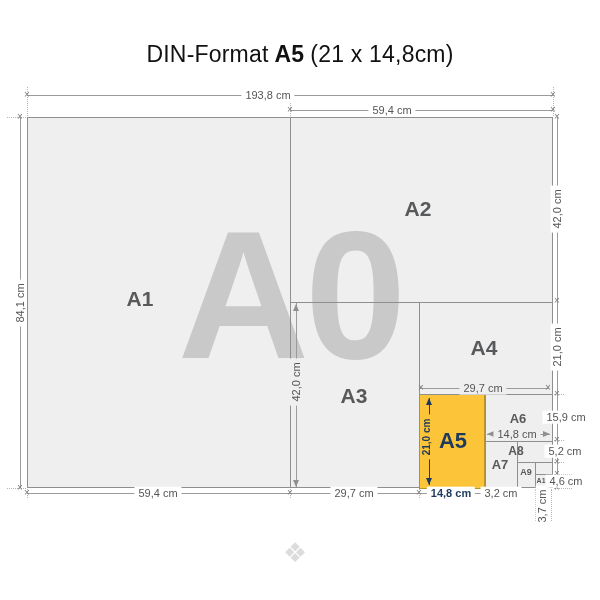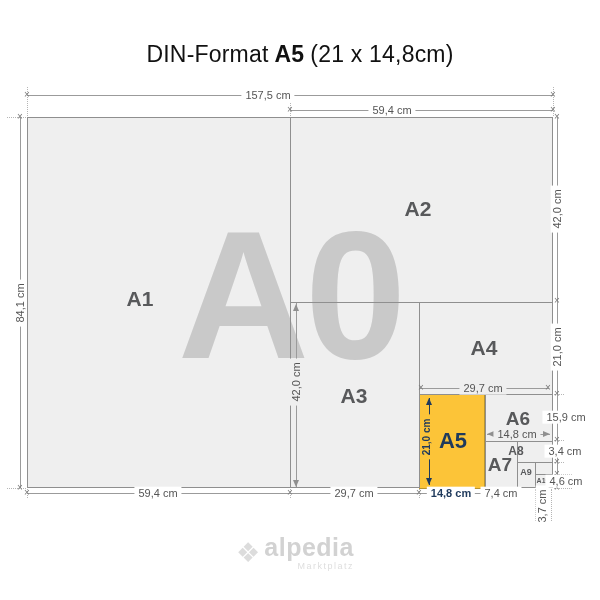--- a/index.html
+++ b/index.html
@@ -22,21 +22,21 @@
          border:1px solid #b9952f;box-sizing:border-box;z-index:2;}
   .vline{position:absolute;width:1px;background:var(--line);z-index:3;}
   .hline{position:absolute;height:1px;background:var(--line);z-index:3;}
   .dimv{position:absolute;width:1px;background:#9b9b9b;z-index:4;}
   .dimh{position:absolute;height:1px;background:#9b9b9b;z-index:4;}
   .dimv.navy,.dimh.navy{background:var(--navy);}
   .dotv{position:absolute;width:0;border-left:1px dotted #b5b5b5;z-index:3;}
   .doth{position:absolute;height:0;border-top:1px dotted #b5b5b5;z-index:3;}
   .rlabel{position:absolute;transform:translate(-50%,-50%);font-weight:700;color:var(--label-text);
           z-index:5;line-height:1;white-space:nowrap;}
-  .s21{font-size:21px;} .s13{font-size:19px;text-align:center;} .s12{font-size:12px;} .s9{font-size:9px;} .s7{font-size:7px;}
+  .s21{font-size:21px;} .s13{font-size:13px;text-align:center;} .s12{font-size:12px;} .s9{font-size:9px;} .s7{font-size:7px;}
   .a5label{color:var(--navy);font-size:22px;}
   .dlabel{position:absolute;transform:translate(-50%,-50%);font-size:11px;color:var(--dim-text);
           background:#fff;padding:0 4px;white-space:nowrap;line-height:1.15;z-index:7;}
   .dlabel.rot{transform:translate(-50%,-50%) rotate(-90deg);}
   .dlabel.onsheet{background:var(--sheet-fill);}
   .dlabel.navy{color:var(--navy);font-weight:700;}
   .dlabel.on-orange{background:var(--accent-orange);font-size:10px;}
   .tick{position:absolute;transform:translate(-50%,-55%);font-size:10px;color:#7a7a7a;z-index:6;line-height:1;}
   .arr{position:absolute;width:0;height:0;z-index:6;}
   .logo{position:absolute;left:295px;top:553px;transform:translate(-50%,-50%);display:flex;
@@ -103,44 +103,40 @@
   <div class="doth" style="left:554px;top:474px;width:18px;"></div>
   <div class="doth" style="left:554px;top:488px;width:18px;"></div>
   <div class="dotv" style="left:27px;top:489px;height:9px;"></div>
   <div class="dotv" style="left:290px;top:489px;height:9px;"></div>
   <div class="dotv" style="left:419px;top:489px;height:9px;"></div>
   <div class="dotv" style="left:485px;top:489px;height:9px;"></div>
   <div class="dotv" style="left:517px;top:489px;height:10px;"></div>
   <div class="dotv" style="left:535px;top:489px;height:32px;"></div>
   <div class="dotv" style="left:551px;top:489px;height:32px;"></div>
 
-  <div class="dlabel" style="left:268px;top:95px;">157,5 cm</div>
+  <div class="dlabel" style="left:268px;top:95px;">193,8 cm</div>
   <div class="dlabel" style="left:392px;top:110px;">59,4 cm</div>
   <div class="dlabel rot" style="left:20px;top:303px;">84,1 cm</div>
   <div class="dlabel rot" style="left:557px;top:209px;">42,0 cm</div>
   <div class="dlabel rot" style="left:557px;top:347px;">21,0 cm</div>
   <div class="dlabel" style="left:566px;top:417px;">15,9 cm</div>
-  <div class="dlabel" style="left:565px;top:451px;">3,4 cm</div>
+  <div class="dlabel" style="left:565px;top:451px;">5,2 cm</div>
   <div class="dlabel" style="left:566px;top:481px;">4,6 cm</div>
   <div class="dlabel rot onsheet" style="left:296px;top:382px;">42,0 cm</div>
   <div class="dlabel onsheet" style="left:483px;top:388px;">29,7 cm</div>
   <div class="dlabel rot navy on-orange" style="left:427px;top:437px;">21,0 cm</div>
   <div class="dlabel onsheet" style="left:517px;top:434px;">14,8 cm</div>
   <div class="dlabel" style="left:158px;top:493px;">59,4 cm</div>
   <div class="dlabel" style="left:354px;top:493px;">29,7 cm</div>
   <div class="dlabel navy" style="left:451px;top:493px;">14,8 cm</div>
-  <div class="dlabel" style="left:501px;top:493px;">7,4 cm</div>
+  <div class="dlabel" style="left:501px;top:493px;">3,2 cm</div>
   <div class="dlabel rot" style="left:542px;top:506px;">3,7 cm</div>
 
   <div class="logo">
     <span class="logo-mark">❖</span>
-    <span class="logo-col">
-      <span class="logo-name">alpedia</span>
-      <span class="logo-tag">Marktplatz</span>
-    </span>
   </div>
 
 <span class="tick" style="left: 27px; top: 95px;">×</span>
     <span class="tick" style="left: 553px; top: 95px;">×</span>
     <span class="tick" style="left: 290px; top: 110px;">×</span>
     <span class="tick" style="left: 553px; top: 110px;">×</span>
     <span class="tick" style="left: 20px; top: 117px;">×</span>
     <span class="tick" style="left: 20px; top: 488px;">×</span>
     <span class="tick" style="left: 557px; top: 117px;">×</span>
     <span class="tick" style="left: 557px; top: 301px;">×</span>

